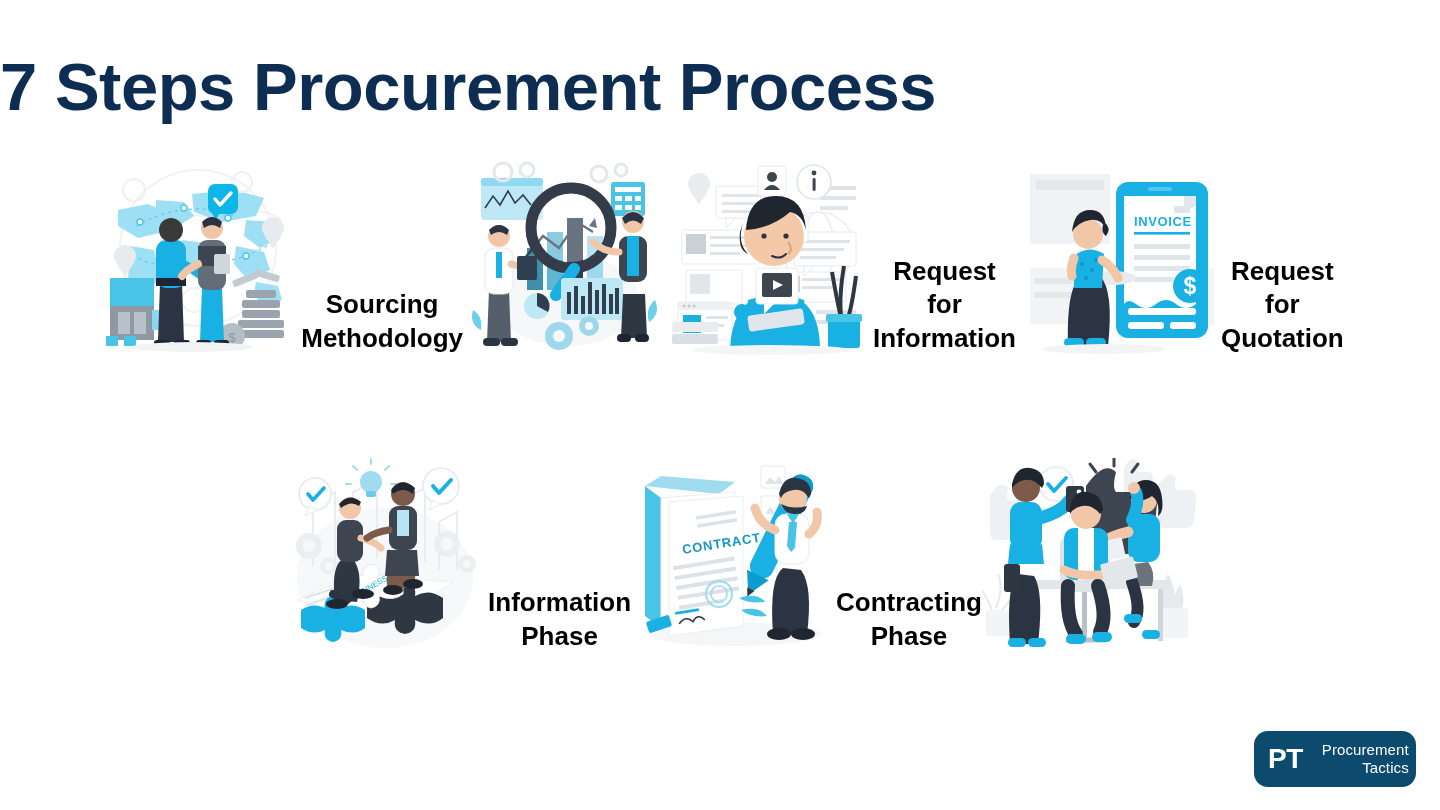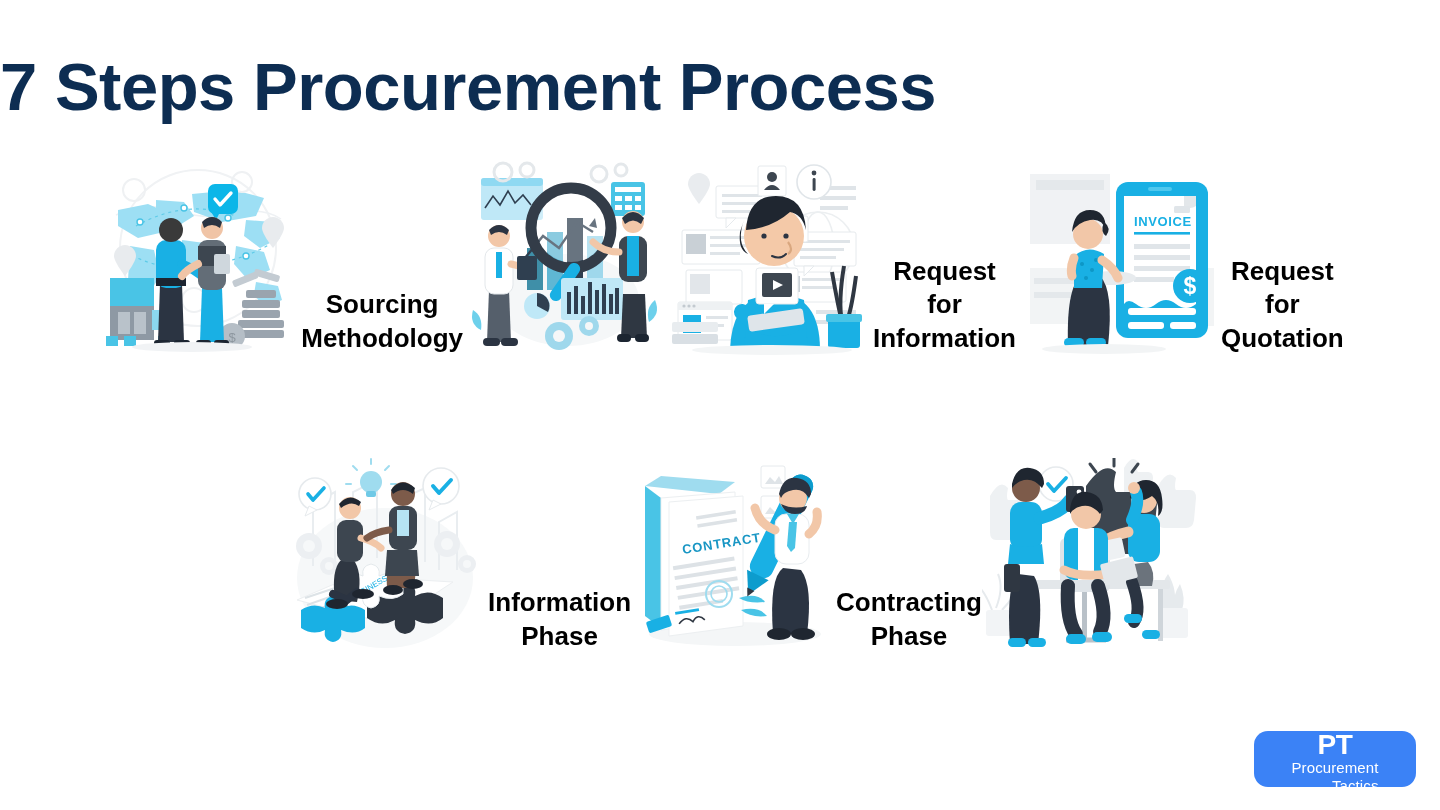--- a/index.html
+++ b/index.html
@@ -37,23 +37,23 @@
     font-size:26px;font-weight:bold;color:#000000;
     text-align:center;line-height:1.28;
     white-space:pre-line;
   }
   .row2 .step-label{margin-top:18px;}
 
   
   .logo{
     position:absolute;left:1254px;top:731px;
     width:162px;height:56px;border-radius:14px;
-    background:#3b82f6;
+    background:#0c4a6e;
     display:flex;align-items:center;
-    box-sizing:border-box;padding:0 14px;flex-direction:column;
+    box-sizing:border-box;padding:0 14px;
   }
   .logo-pt{
     font-size:28px;font-weight:bold;color:#ffffff;
     letter-spacing:-0.5px;line-height:1;
   }
   .logo-divider{
     width:2px;height:34px;background:#8fe1f7;
     margin:0 9px 0 10px;border-radius:1px;
   }
   .logo-words{display:flex;flex-direction:column;justify-content:center;text-align:right;}

